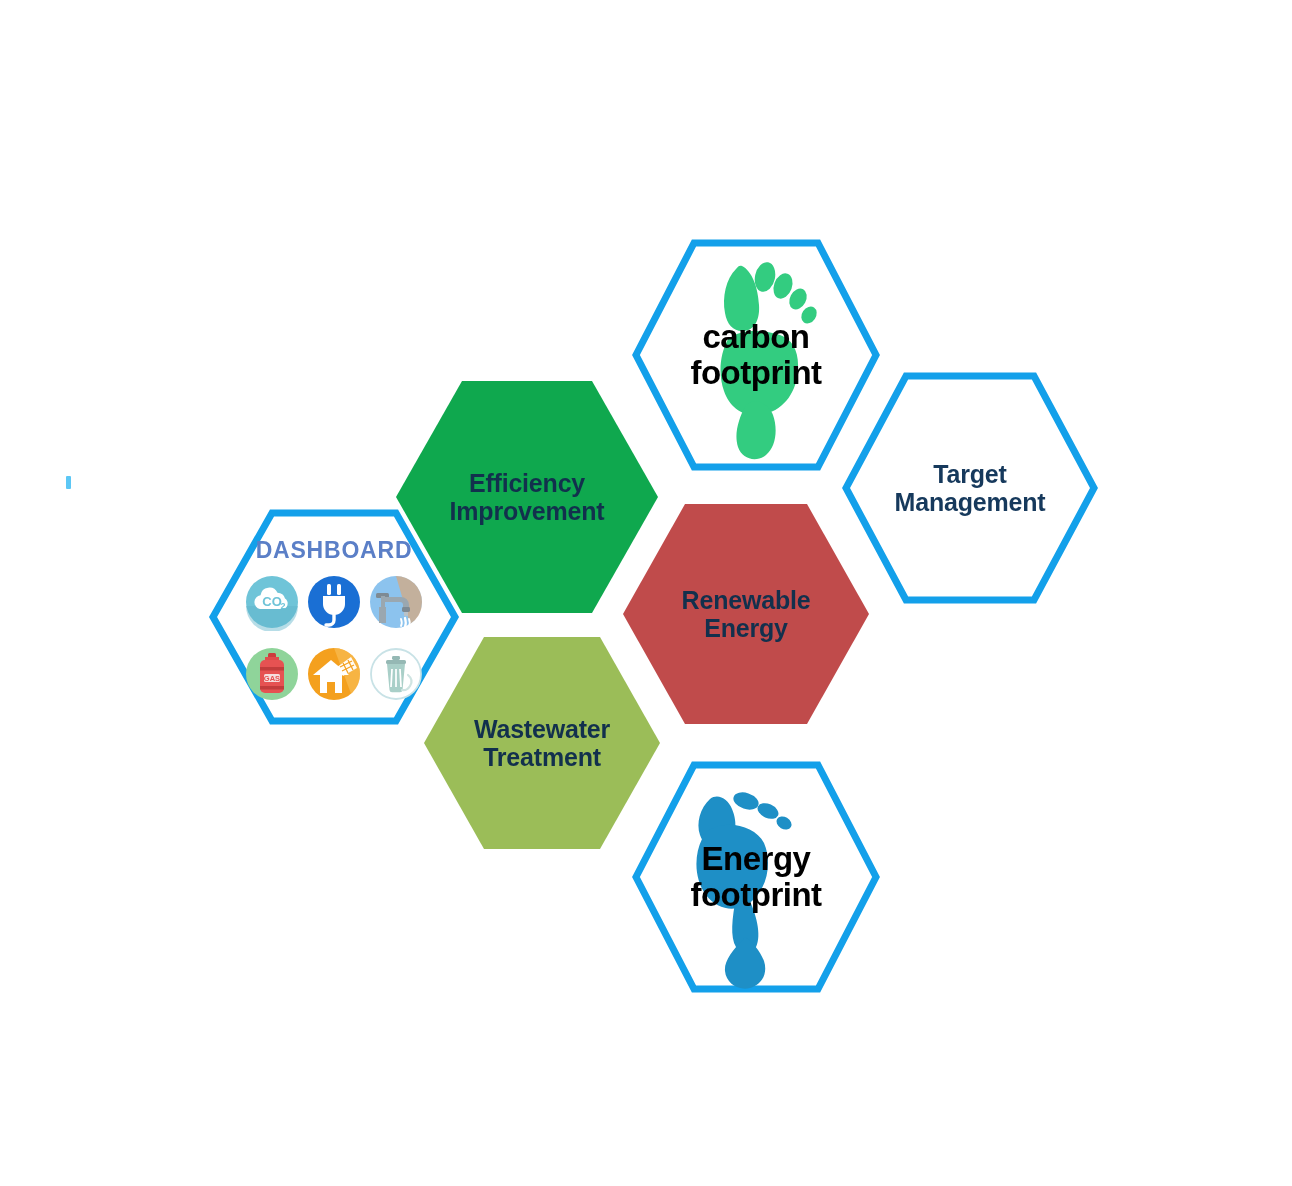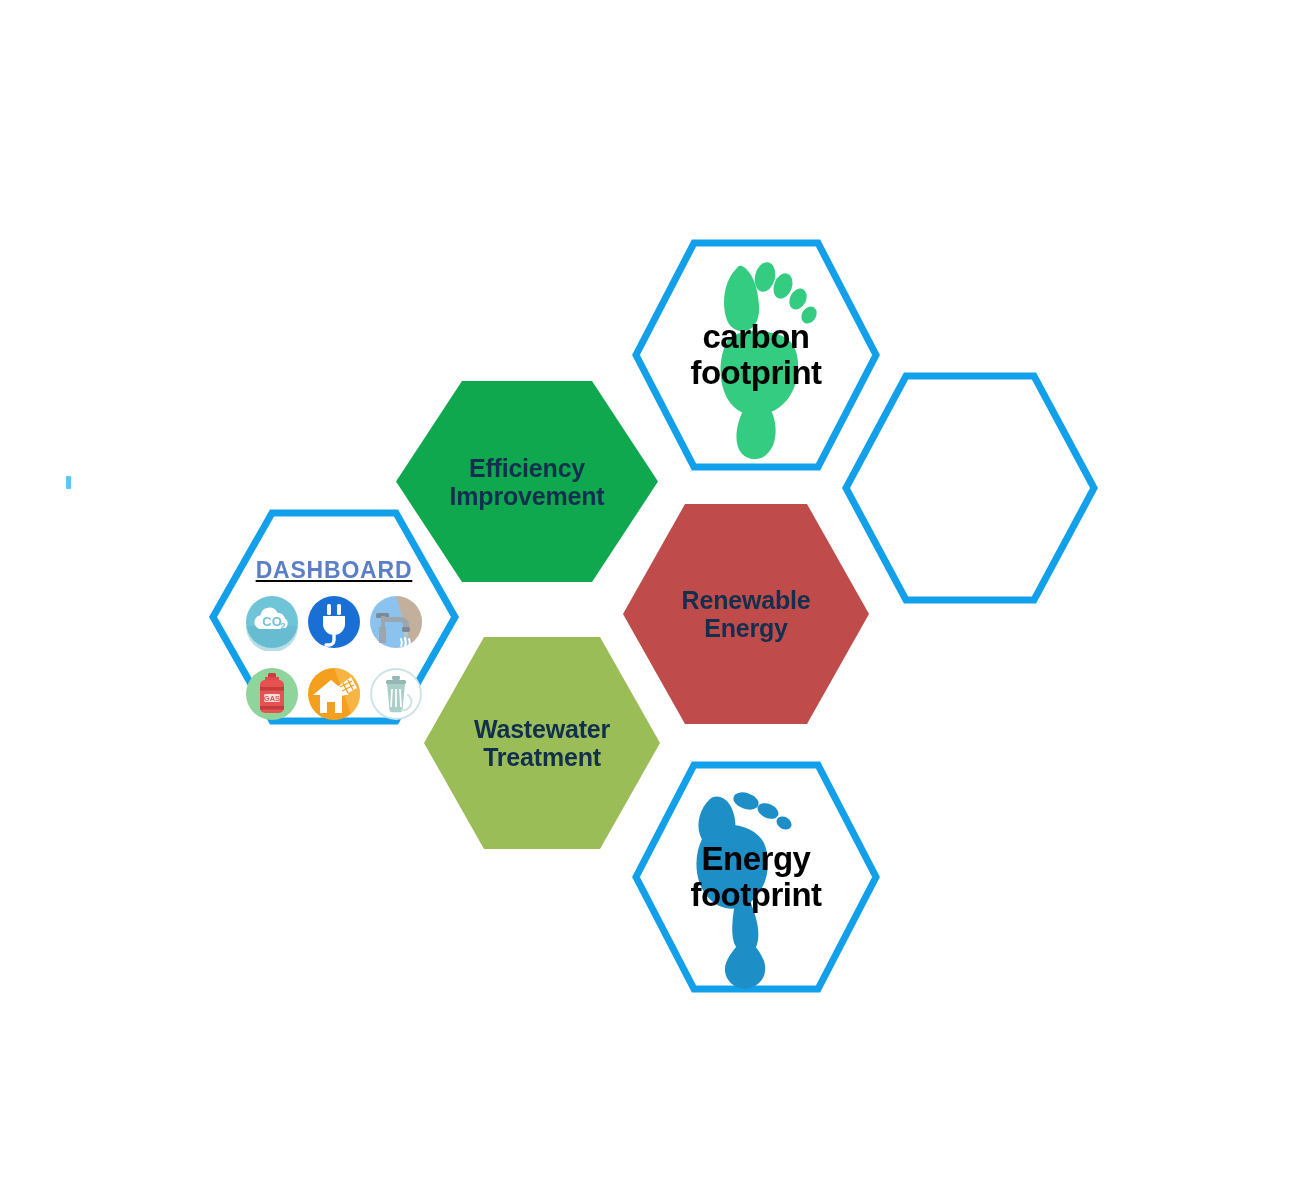--- a/index.html
+++ b/index.html
@@ -87,25 +87,24 @@
   }
 
   
   .dash-inner {
     position: relative;
     z-index: 3;
     display: flex;
     flex-direction: column;
     align-items: center;
     justify-content: flex-start;
-    padding-top: 48px;
+    padding-top: 28px;
     box-sizing: border-box;
     width: 100%;
     height: 100%;
-    text-decoration: underline;
   }
   .dash-title {
     color: #5b7fc7;
     font-weight: bold;
     font-size: 23px;
     letter-spacing: 0.8px;
     margin-bottom: 9px;
   }
   .dash-grid {
     display: grid;
@@ -152,32 +151,34 @@
           <ellipse cx="177" cy="76" rx="7" ry="9" transform="rotate(34 177 76)"></ellipse>
           <path d="M96,100 C88,115 86,135 92,152 C98,170 114,180 133,175 C153,170 165,152 166,130 C167,112 160,100 148,96 C130,90 108,90 96,100 Z"></path>
           <path d="M114,166 C106,180 102,196 106,208 C110,220 124,224 134,216 C144,208 146,190 141,176 C137,164 122,158 114,166 Z"></path>
         </g>
       </svg>
       <div class="fp-text">carbon
 footprint</div>
     </div>
   </div>
 
-  <div class="hex" style="left:396px; top:357px; width:262px; height:201px;">
+  <div class="hex" style="left:396px; top:357px; width:262px; height:232px;">
     <svg class="hex-svg" viewBox="0 0 262 232" preserveAspectRatio="none">
       <polygon points="66,0 196,0 262,116 196,232 66,232 0,116" fill="#0fa84e"></polygon>
     </svg>
     <div class="hex-label label-filled">Efficiency
 Improvement</div>
   </div>
 
   <div class="hex" style="left:842px; top:348px; width:256px; height:232px;">
     <svg class="hex-svg" viewBox="0 0 256 232" preserveAspectRatio="none">
       <polygon points="64,4 192,4 252,116 192,228 64,228 4,116" fill="#ffffff" stroke="#13a0ea" stroke-width="7" stroke-linejoin="miter"></polygon>
     </svg>
+    <div class="hex-label label-outline">Target
+Management</div>
   </div>
 
   <div class="hex" style="left:209px; top:485px; width:250px; height:216px;">
     <svg class="hex-svg" viewBox="0 0 250 216" preserveAspectRatio="none">
       <polygon points="63,4 187,4 246,108 187,212 63,212 4,108" fill="#ffffff" stroke="#13a0ea" stroke-width="7" stroke-linejoin="miter"></polygon>
     </svg>
     <div class="dash-inner">
       <div class="dash-title">DASHBOARD</div>
       <div class="dash-grid">
 

